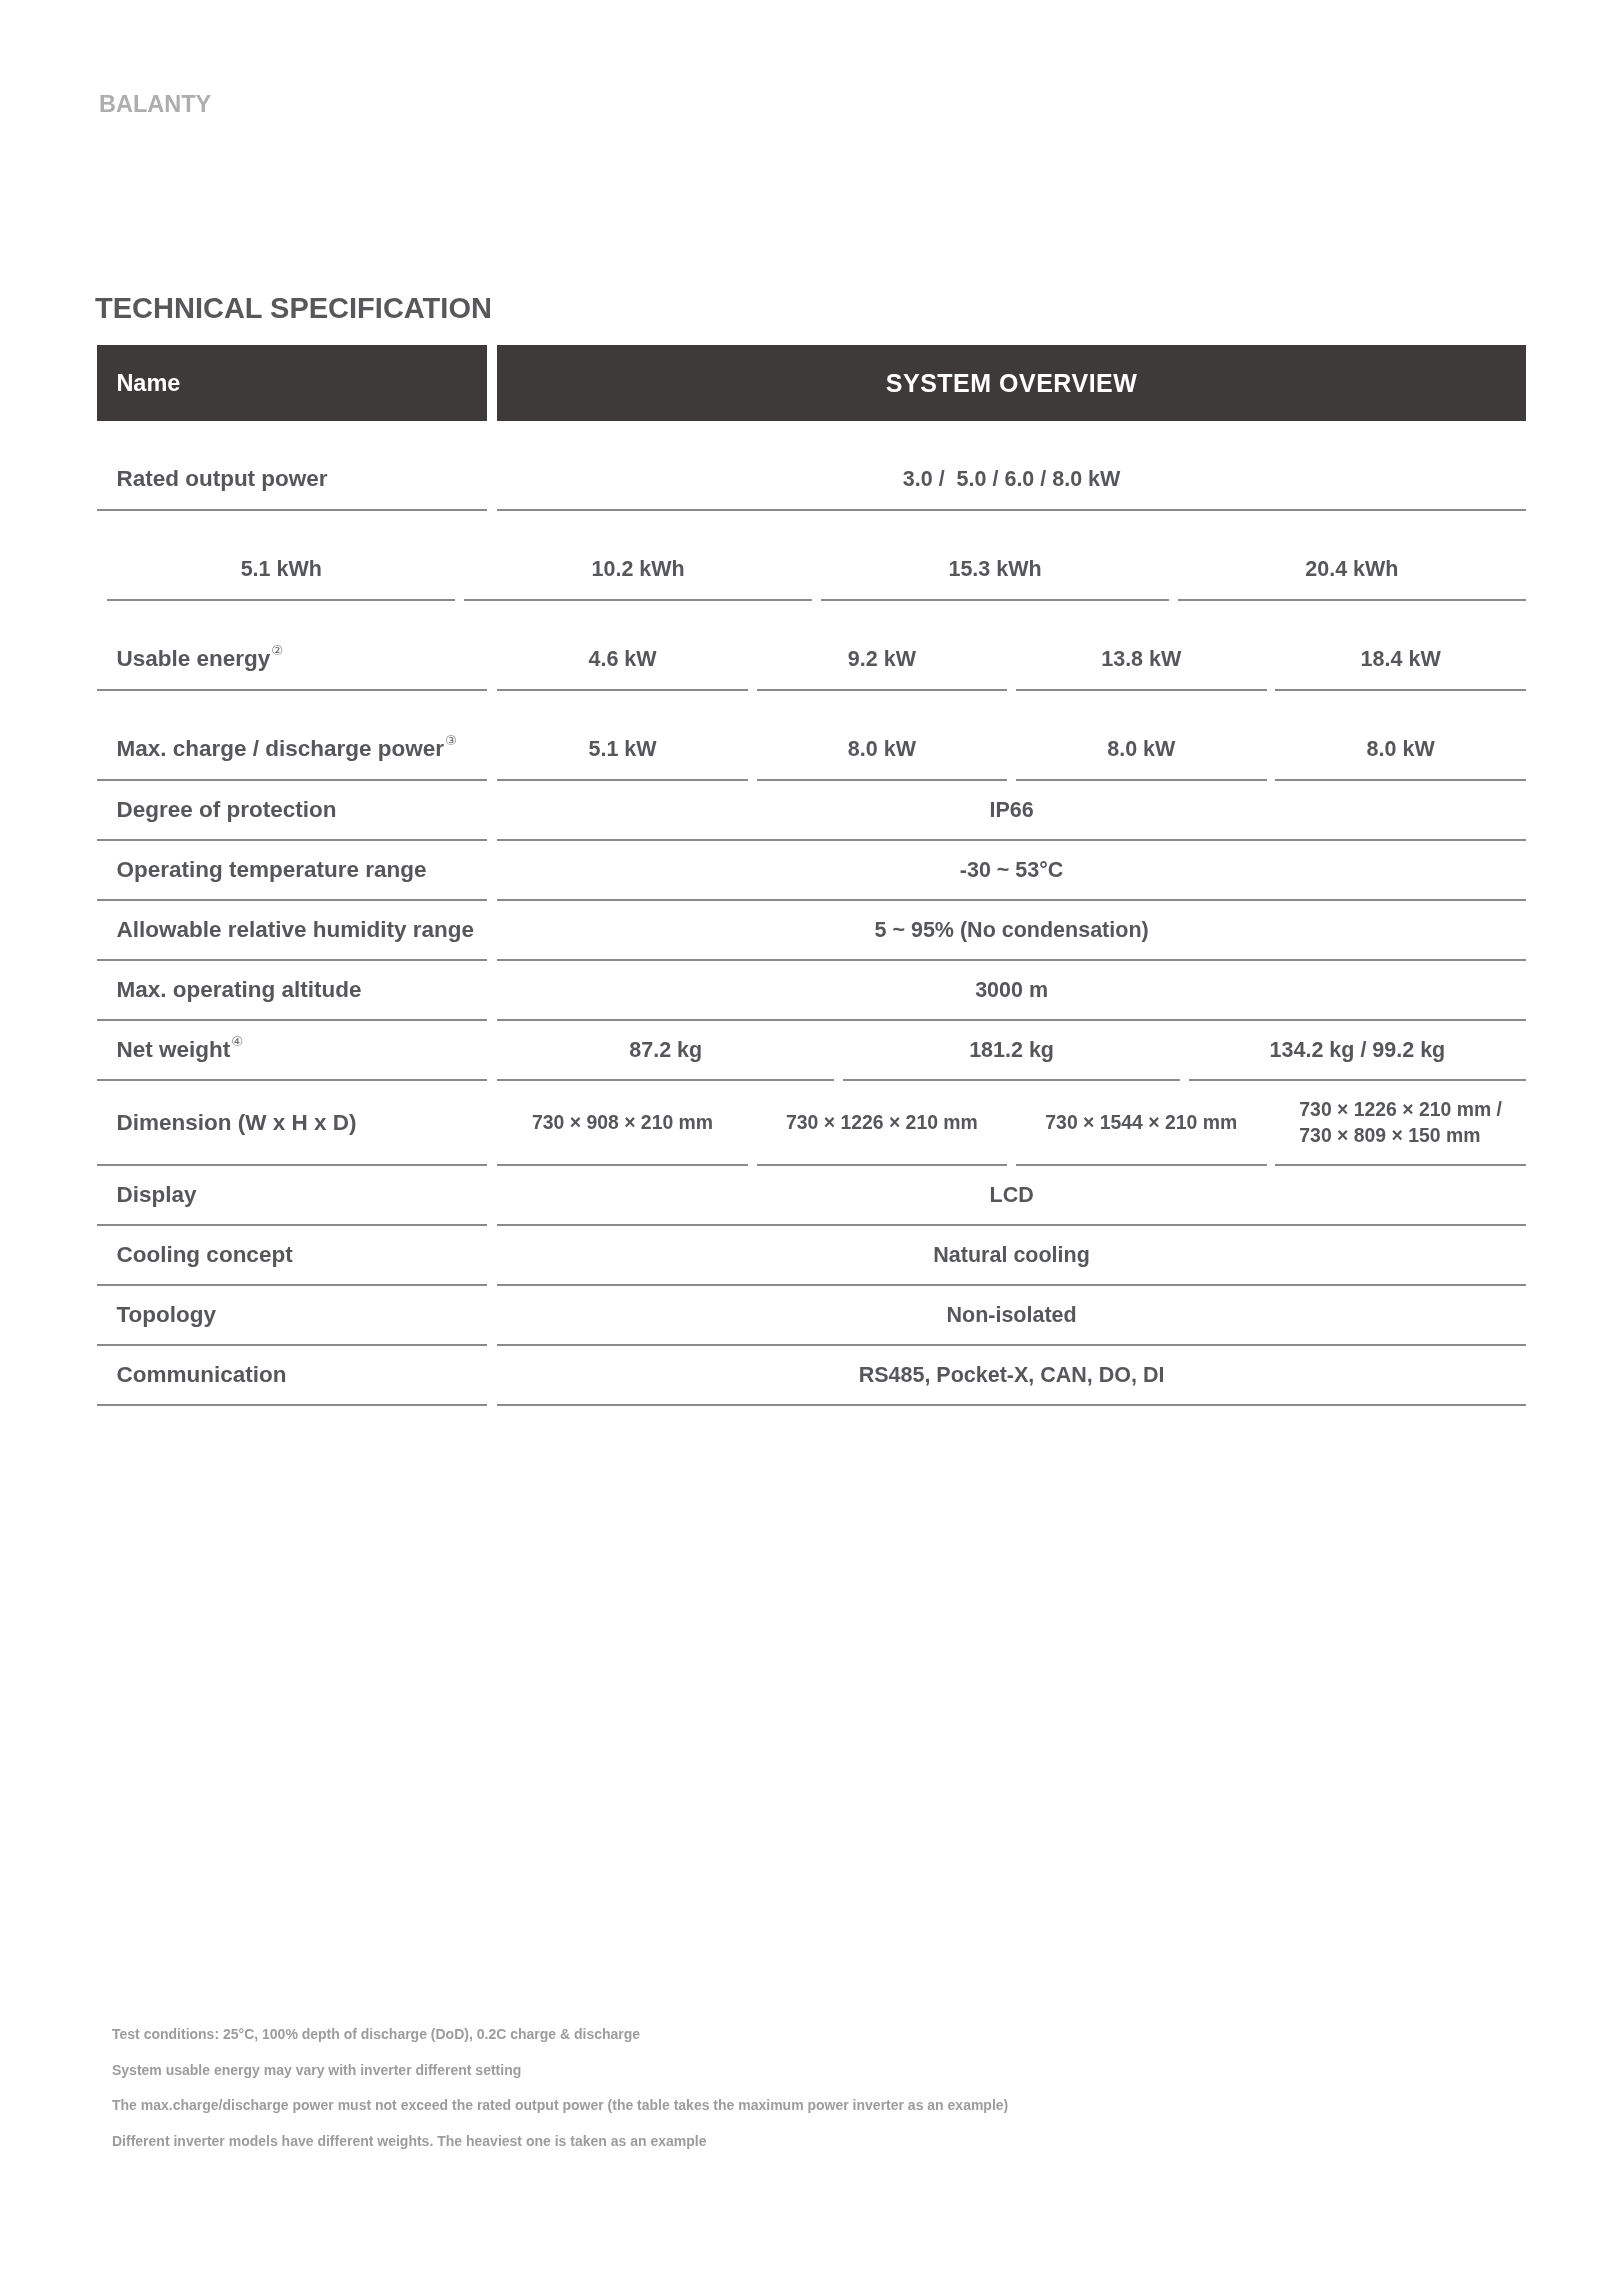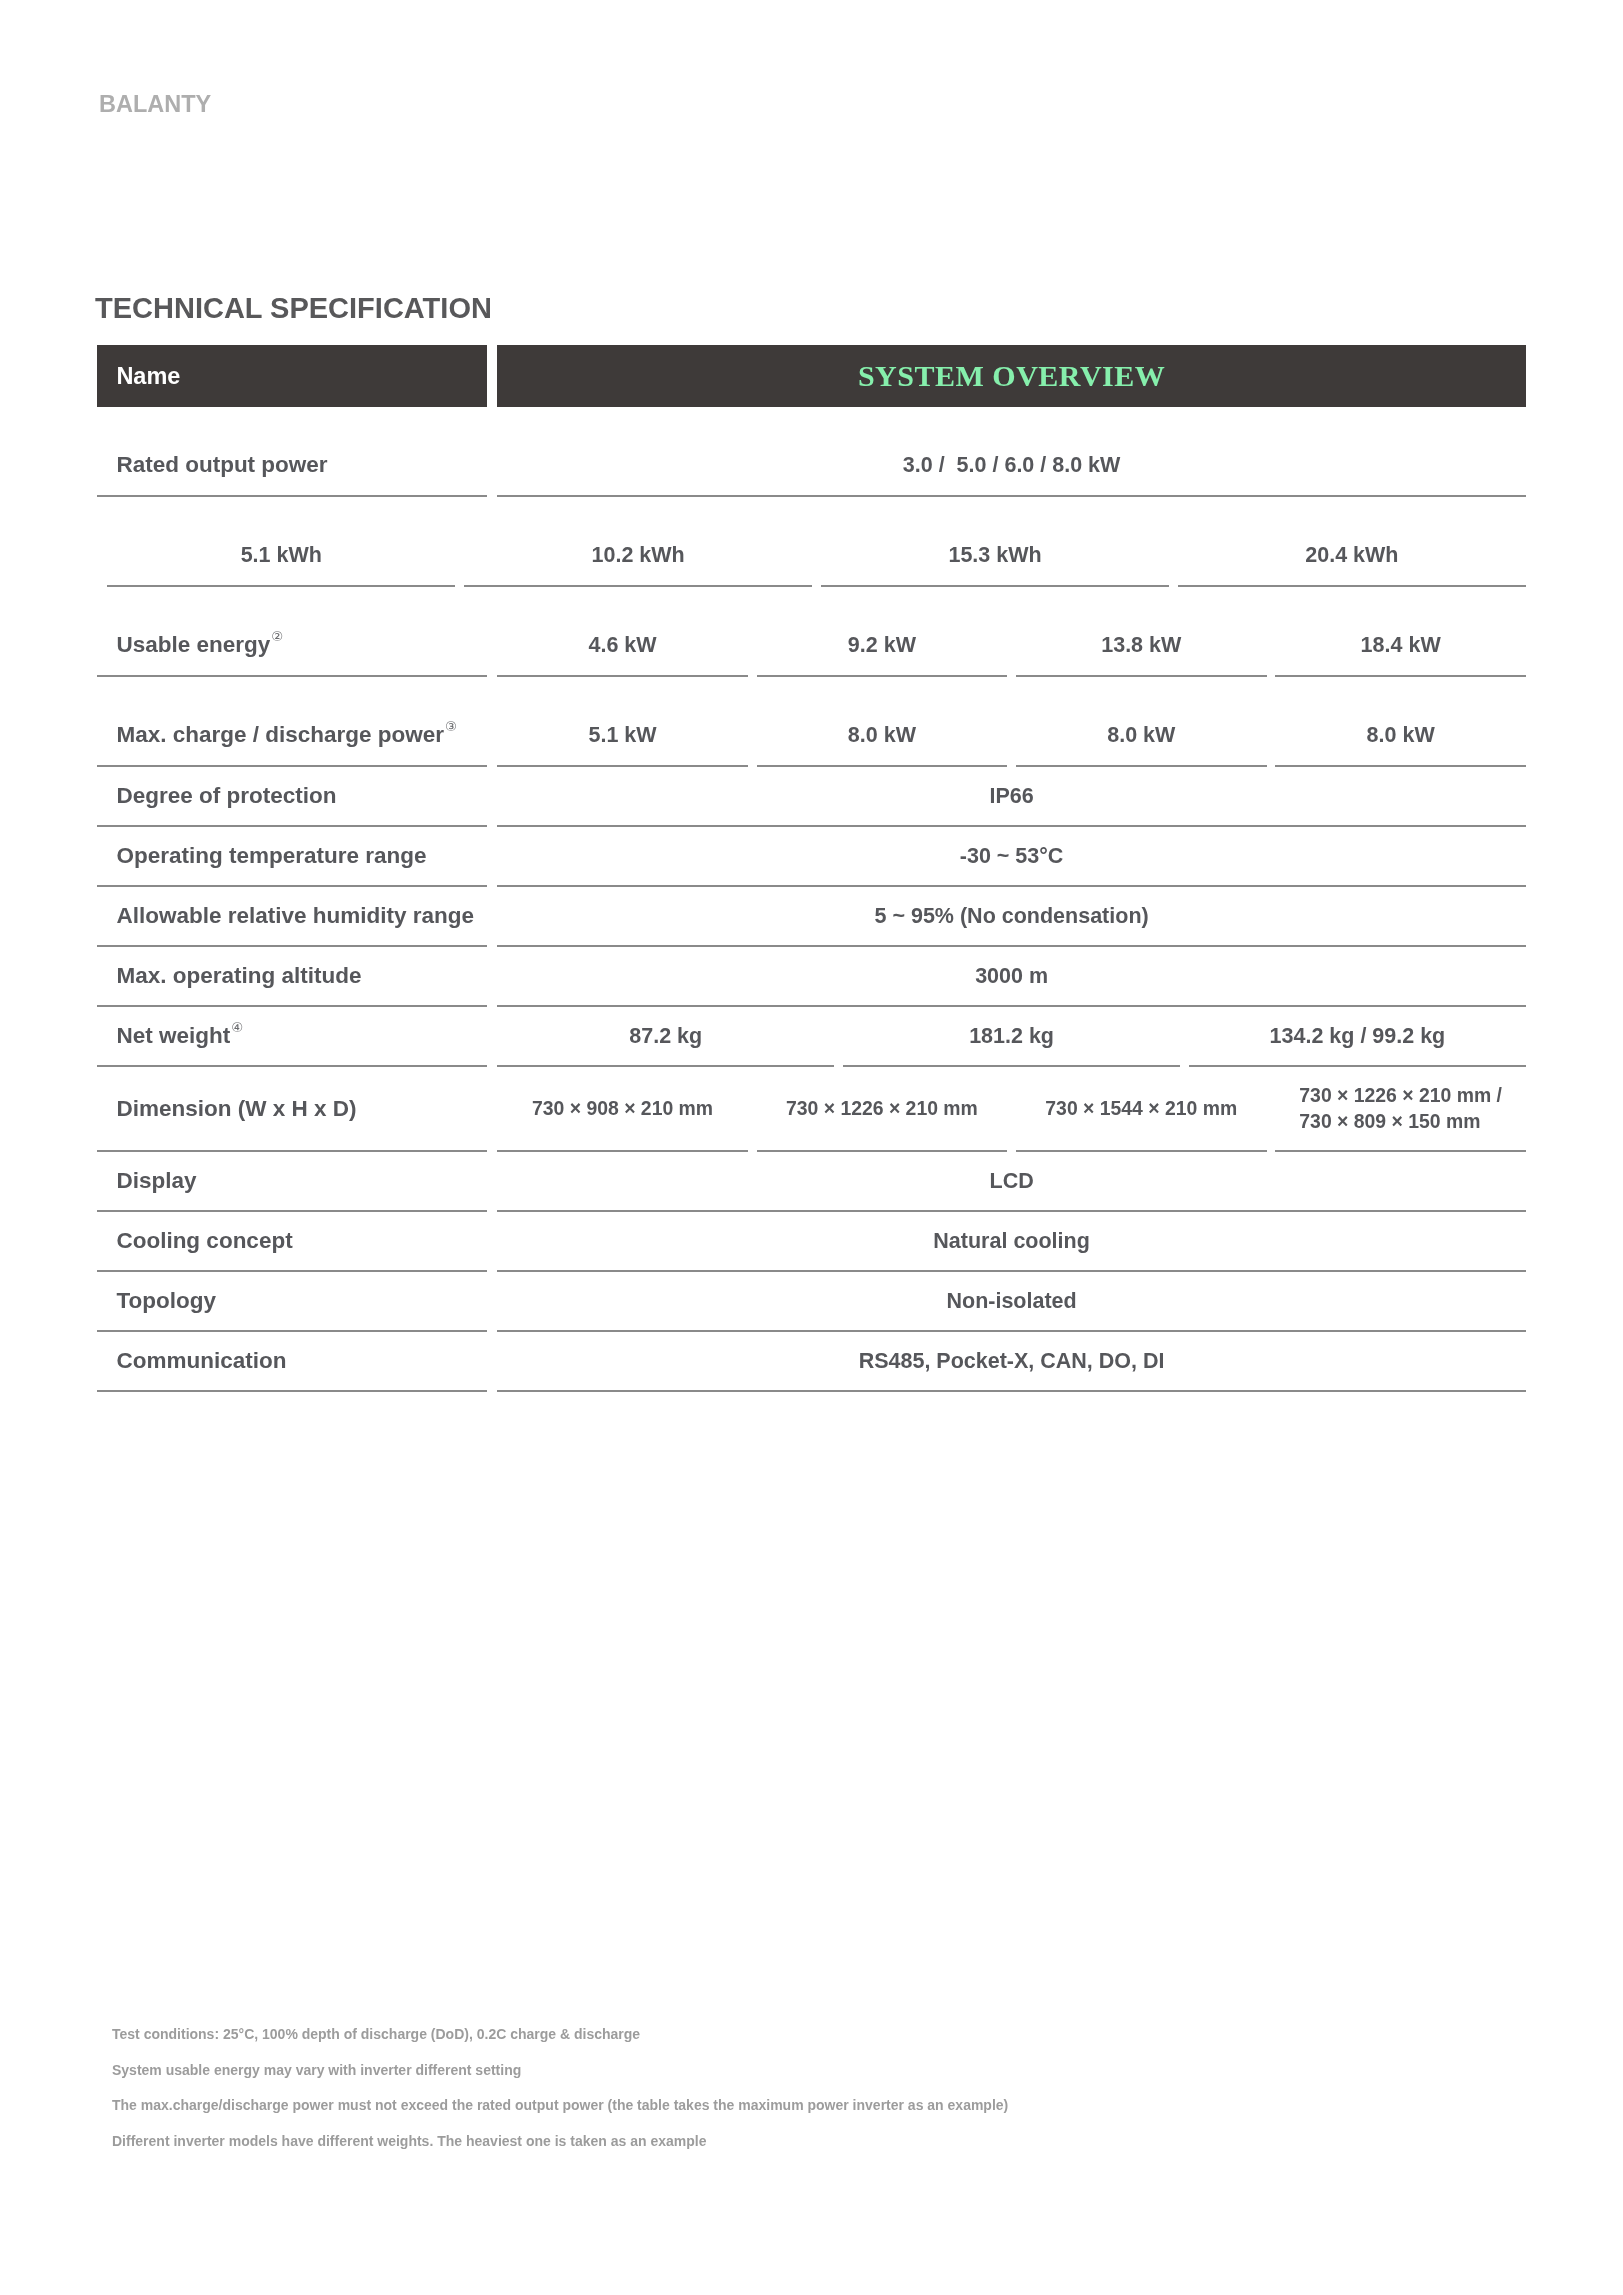--- a/index.html
+++ b/index.html
@@ -20,32 +20,31 @@
   .page-title {
     position:absolute; left:95px; top:292px;
     font-size:29px; font-weight:700; color:#58585a;
     line-height:33px; letter-spacing:0px;
   }
 
   .spec-table {
     position:absolute; left:97px; top:345px; width:1429px;
   }
 
-  .thead { display:flex; height:62px;text-align:center; }
+  .thead { display:flex; height:76px;text-align:center; }
   .th-name {
     width:390px; margin-right:10.2px; background:#3e3a39;
     color:#ffffff; font-size:23.5px; font-weight:700;
     display:flex; align-items:center; padding-left:19.4px;
   }
   .th-overview {
-    flex:1; background:#3e3a39; color:#86efac;
-    font-size:30px; font-weight:700;
+    flex:1; background:#3e3a39; color:#ffffff;
+    font-size:25px; font-weight:700;
     display:flex; align-items:center; justify-content:center;
     letter-spacing:0.5px;
-    font-family:Liberation Serif, serif;
   }
 
   .row { display:flex; }
   .row .cell { border-bottom:2.6px solid #8a8a8a; display:flex; align-items:center; }
   .cell.label {
     width:390px; padding-left:19.4px;
     font-size:22.5px; font-weight:700; color:#56575b;
   }
   .cell.label sup {
     font-size:13.3px; font-weight:400; color:#6a6b6e;

